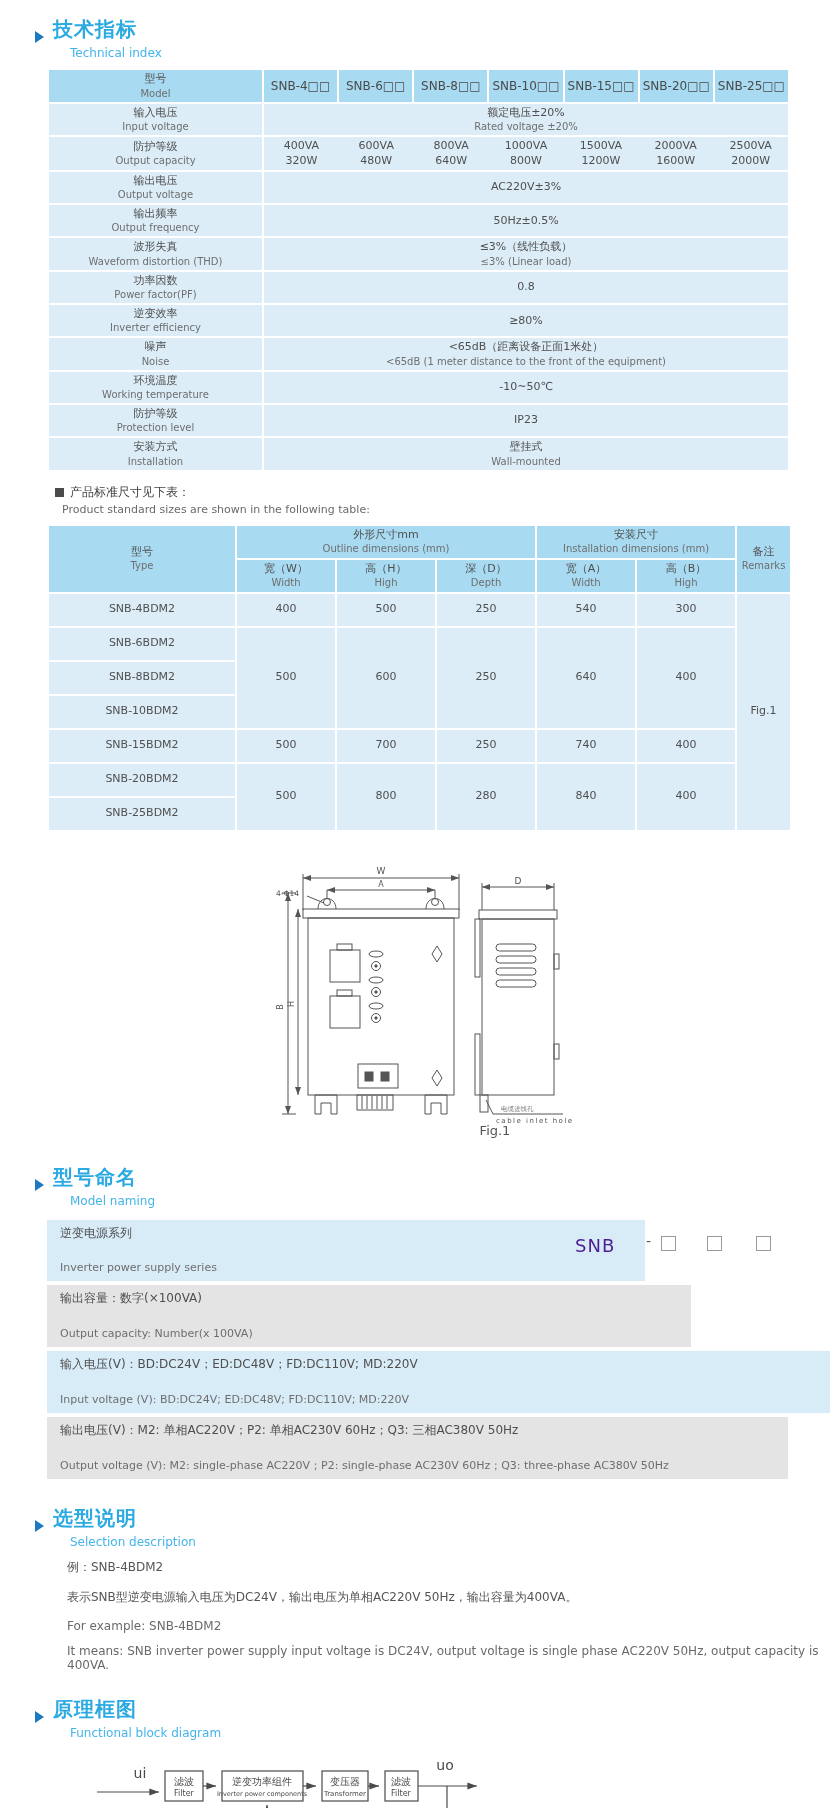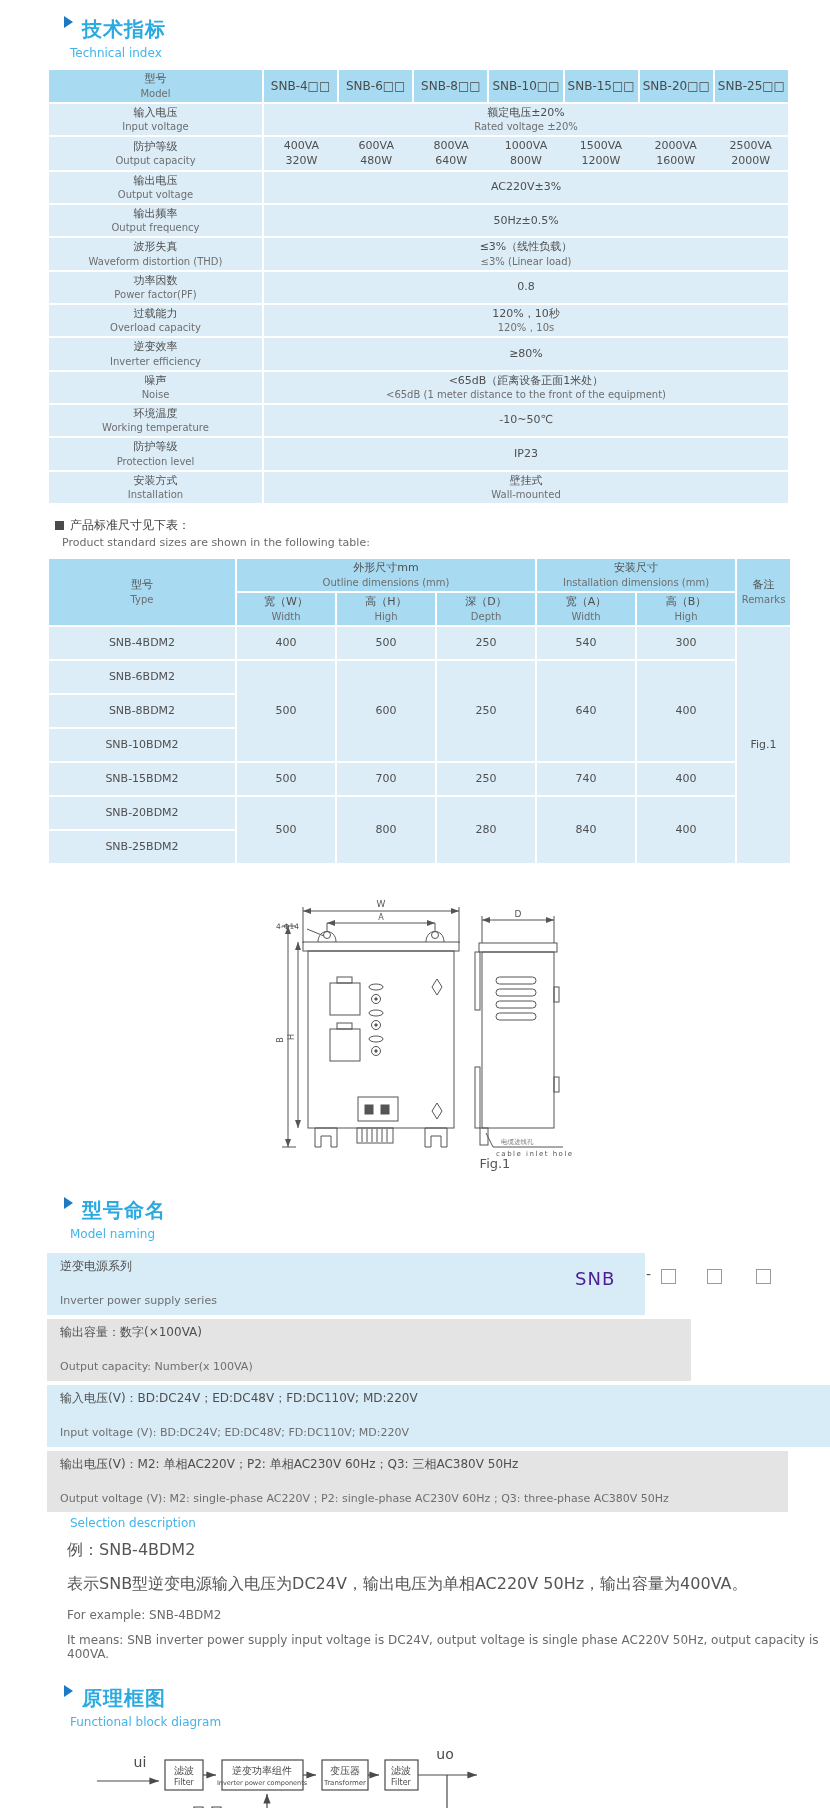--- a/index.html
+++ b/index.html
@@ -1,19 +1,19 @@
 <!DOCTYPE html>
 <html><head>
 <meta charset="utf-8">
 <style>
   html,body{margin:0;padding:0;background:#fff;}
   .page{position:relative;width:830px;height:1808px;background:#fff;overflow:hidden;
         font-family:"DejaVu Sans","Liberation Sans",sans-serif;color:#4d4d4d;}
   
-  .sec-head{display:flex;align-items:flex-start;margin-left:64px;}
+  .sec-head{display:flex;align-items:flex-end;margin-left:35px;}
   .tri{width:0;height:0;border-left:9px solid #1d79c2;border-top:6px solid transparent;border-bottom:6px solid transparent;margin-right:9px;}
   .sec-title{font-size:20px;font-weight:bold;color:#2ba9e1;letter-spacing:1px;}
   .sec-sub{margin-left:70px;font-size:12px;color:#44b4ea;margin-top:3px;}
   
   table.tbl{border-collapse:collapse;table-layout:fixed;width:743px;margin-left:47px;}
   table.tbl td{border:2px solid #fff;text-align:center;vertical-align:middle;padding:2px 0;}
   .spec{margin-top:8px;}
   .spec td{background:#dcedf8;}
   .spec tr{height:33px;}
   .spec tr.hd{height:34px;}
@@ -40,21 +40,21 @@
   .nrow .en{font-size:11px;margin-top:20px;}
   .nblue{background:#d8ecf8;}
   .ngray{background:#e4e4e4;}
   .r0{width:598px;}.r1{width:644px;}.r2{width:821px;}.r3{width:741px;}
   .snb{position:absolute;top:15px;left:528px;font-size:18px;color:#4c1d95;letter-spacing:1px;}
   .dash1{position:absolute;top:13px;left:599px;font-size:14px;color:#555;}
   .nbox{position:absolute;top:16px;width:13px;height:13px;border:1px solid #9a9a9a;background:#fff;}
   .b1{left:614px;}.b2{left:660px;}.b3{left:709px;}
   
   .sel-line{margin-left:67px;}
-  .sl-cn{font-size:16px;color:#555;}
+  .sl-cn{font-size:12px;color:#555;}
   .sl-en{font-size:12px;color:#6a6a6a;}
   
   .bd{display:block;margin:12px 0 0 85px;}
   svg text{font-family:"DejaVu Sans","Liberation Sans",sans-serif;}
 </style>
 </head>
 <body>
 
 <div class="page">
 
@@ -159,30 +159,20 @@
       </td>
     </tr>
     <tr>
       <td>
         <div class="cn">功率因数</div>
         <div class="en">Power factor(PF)</div>
       </td>
       <td colspan="7">
             <div class="cn">0.8</div>
           </td>
-    </tr>
-    <tr>
-      <td>
-        <div class="cn">过载能力</div>
-        <div class="en">Overload capacity</div>
-      </td>
-      <td colspan="7">
-        <div class="cn">120%，10秒</div>
-        <div class="en">120%，10s</div>
-      </td>
     </tr>
     <tr>
       <td>
         <div class="cn">逆变效率</div>
         <div class="en">Inverter efficiency</div>
       </td>
       <td colspan="7">
             <div class="cn">≥80%</div>
           </td>
     </tr>
@@ -443,20 +433,24 @@
       <div class="cn">输出电压(V)：M2: 单相AC220V；P2: 单相AC230V 60Hz；Q3: 三相AC380V 50Hz</div>
       <div class="en">Output voltage (V): M2: single-phase AC220V；P2: single-phase AC230V 60Hz；Q3: three-phase AC380V 50Hz</div>
     </div>
     <span class="snb">SNB</span>
     <span class="dash1">-</span>
     <span class="nbox b1"></span>
     <span class="nbox b2"></span>
     <span class="nbox b3"></span>
   </div>
 
+  <div class="sec-head" style="margin-top:26px;">
+    <span class="tri"></span>
+    <span class="sec-title">选型说明</span>
+  </div>
   <div class="sec-sub">Selection description</div>
   <div class="sel-line sl-cn" style="margin-top:10px;">例：SNB-4BDM2</div>
   <div class="sel-line sl-cn" style="margin-top:13px;">表示SNB型逆变电源输入电压为DC24V，输出电压为单相AC220V 50Hz，输出容量为400VA。</div>
   <div class="sel-line sl-en" style="margin-top:13px;">For example: SNB-4BDM2</div>
   <div class="sel-line sl-en" style="margin-top:11px;">It means: SNB inverter power supply input voltage is DC24V, output voltage is single phase AC220V 50Hz, output capacity is 400VA.</div>
 
   <div class="sec-head" style="margin-top:24px;">
     <span class="tri"></span>
     <span class="sec-title">原理框图</span>
   </div>

